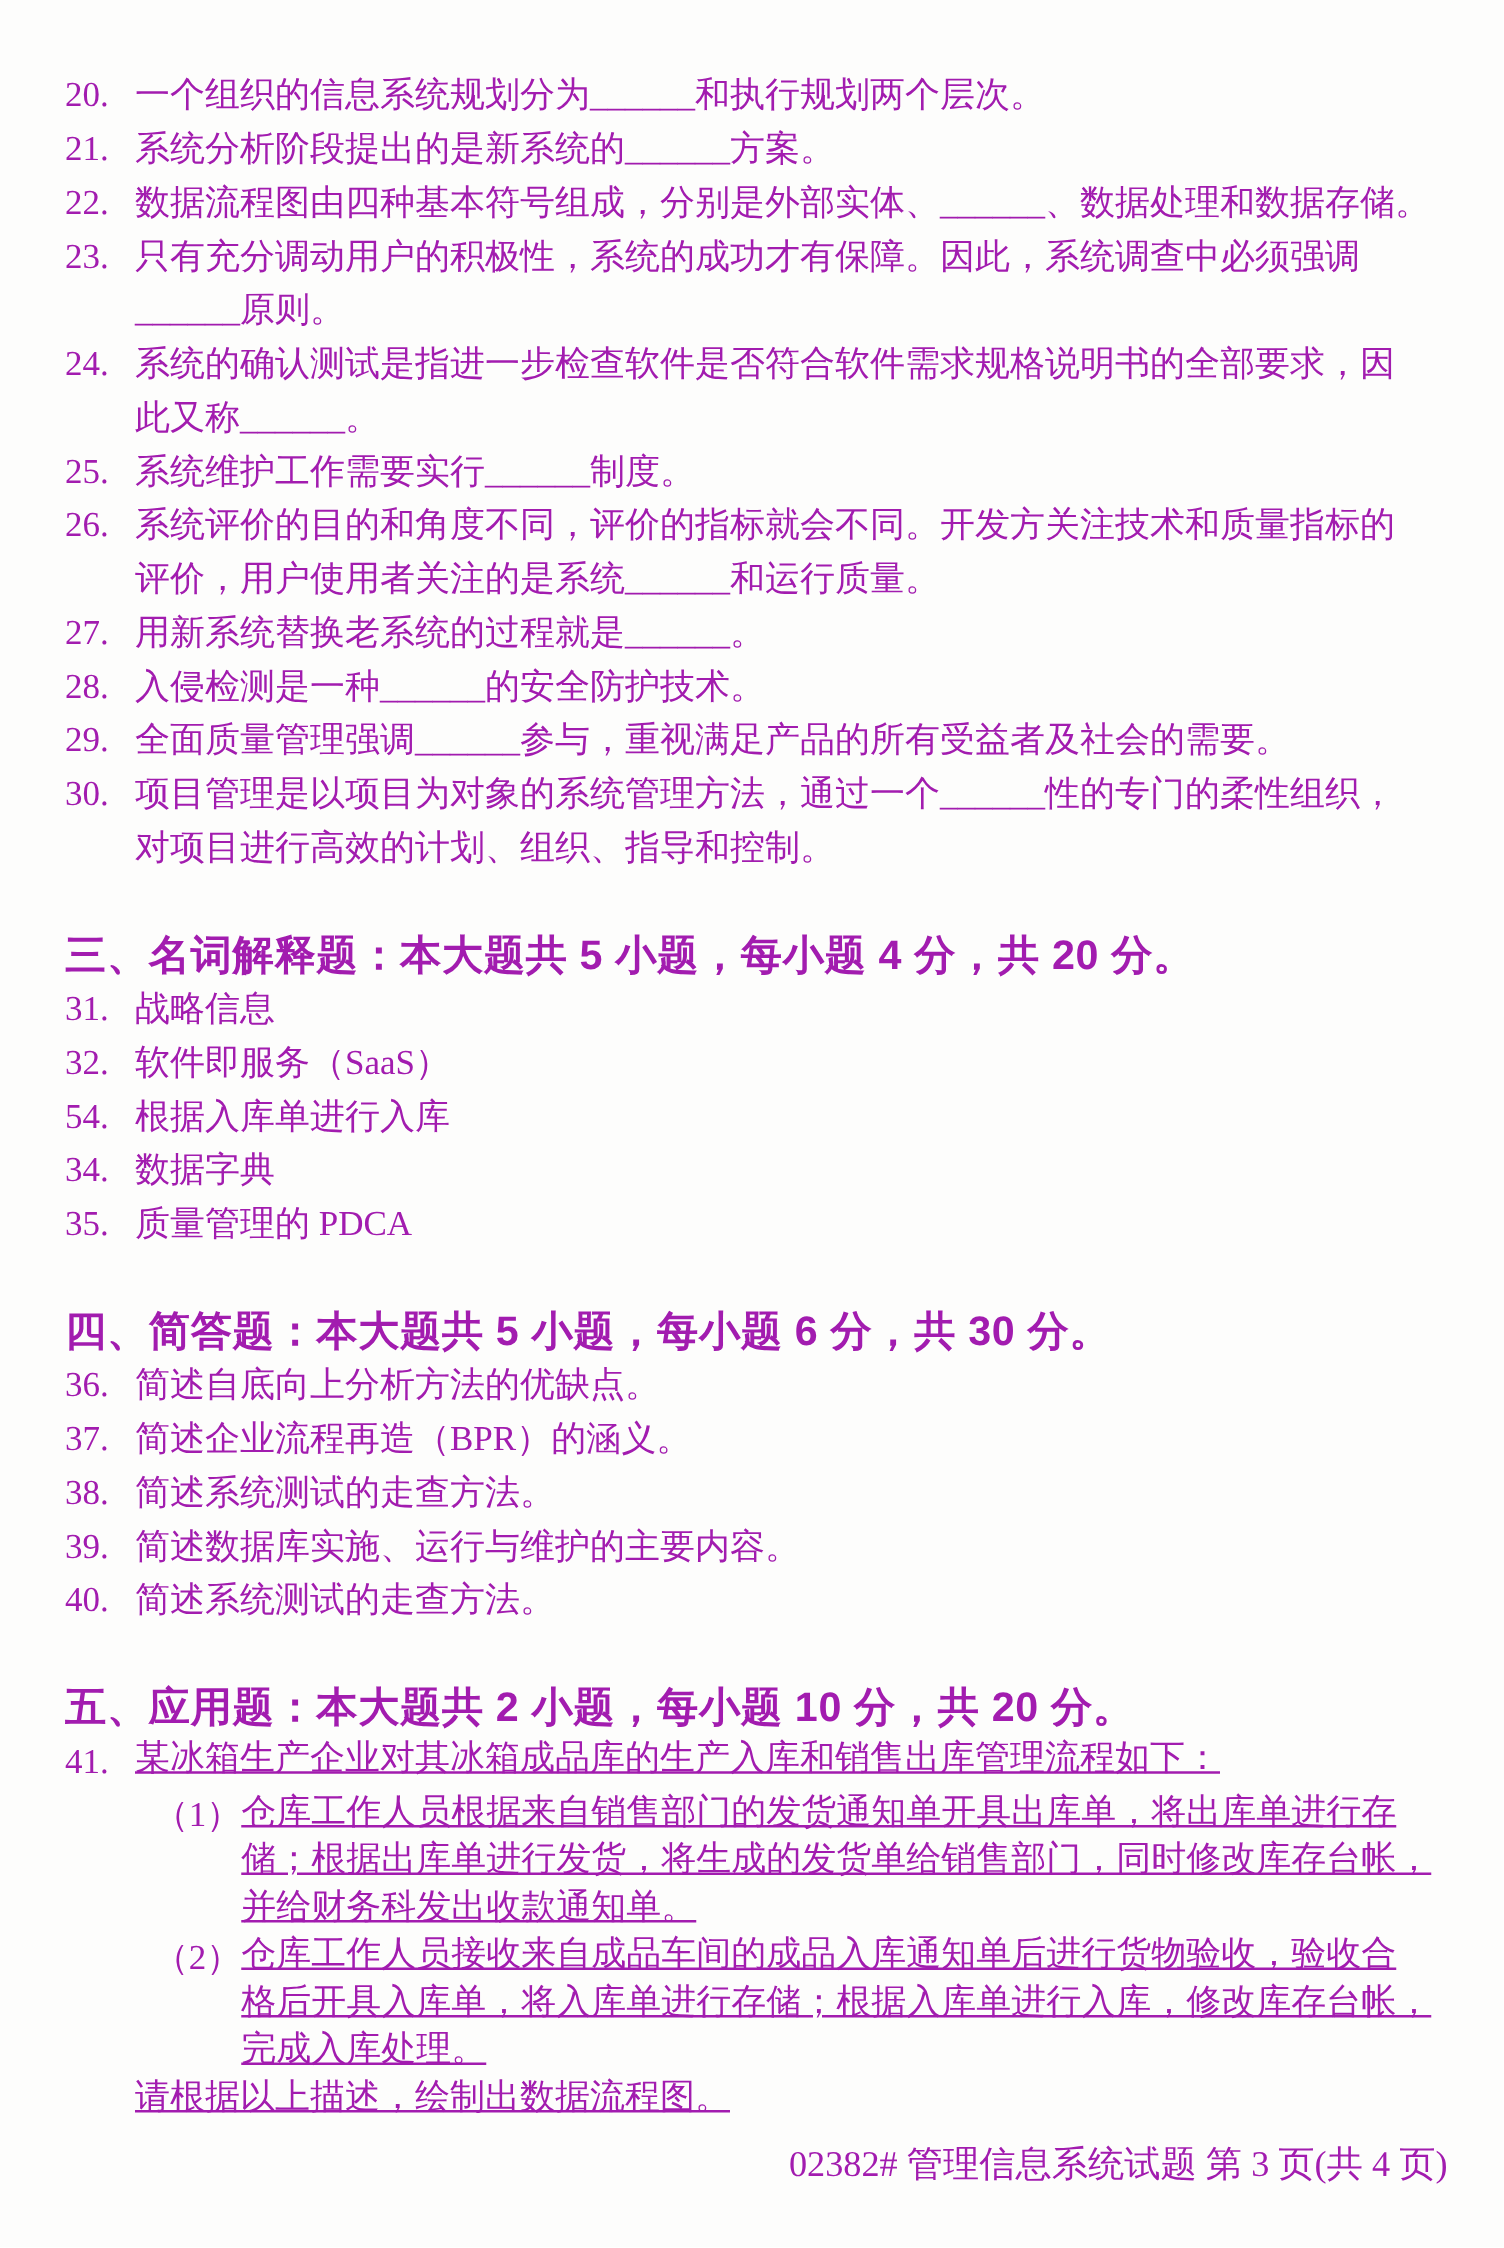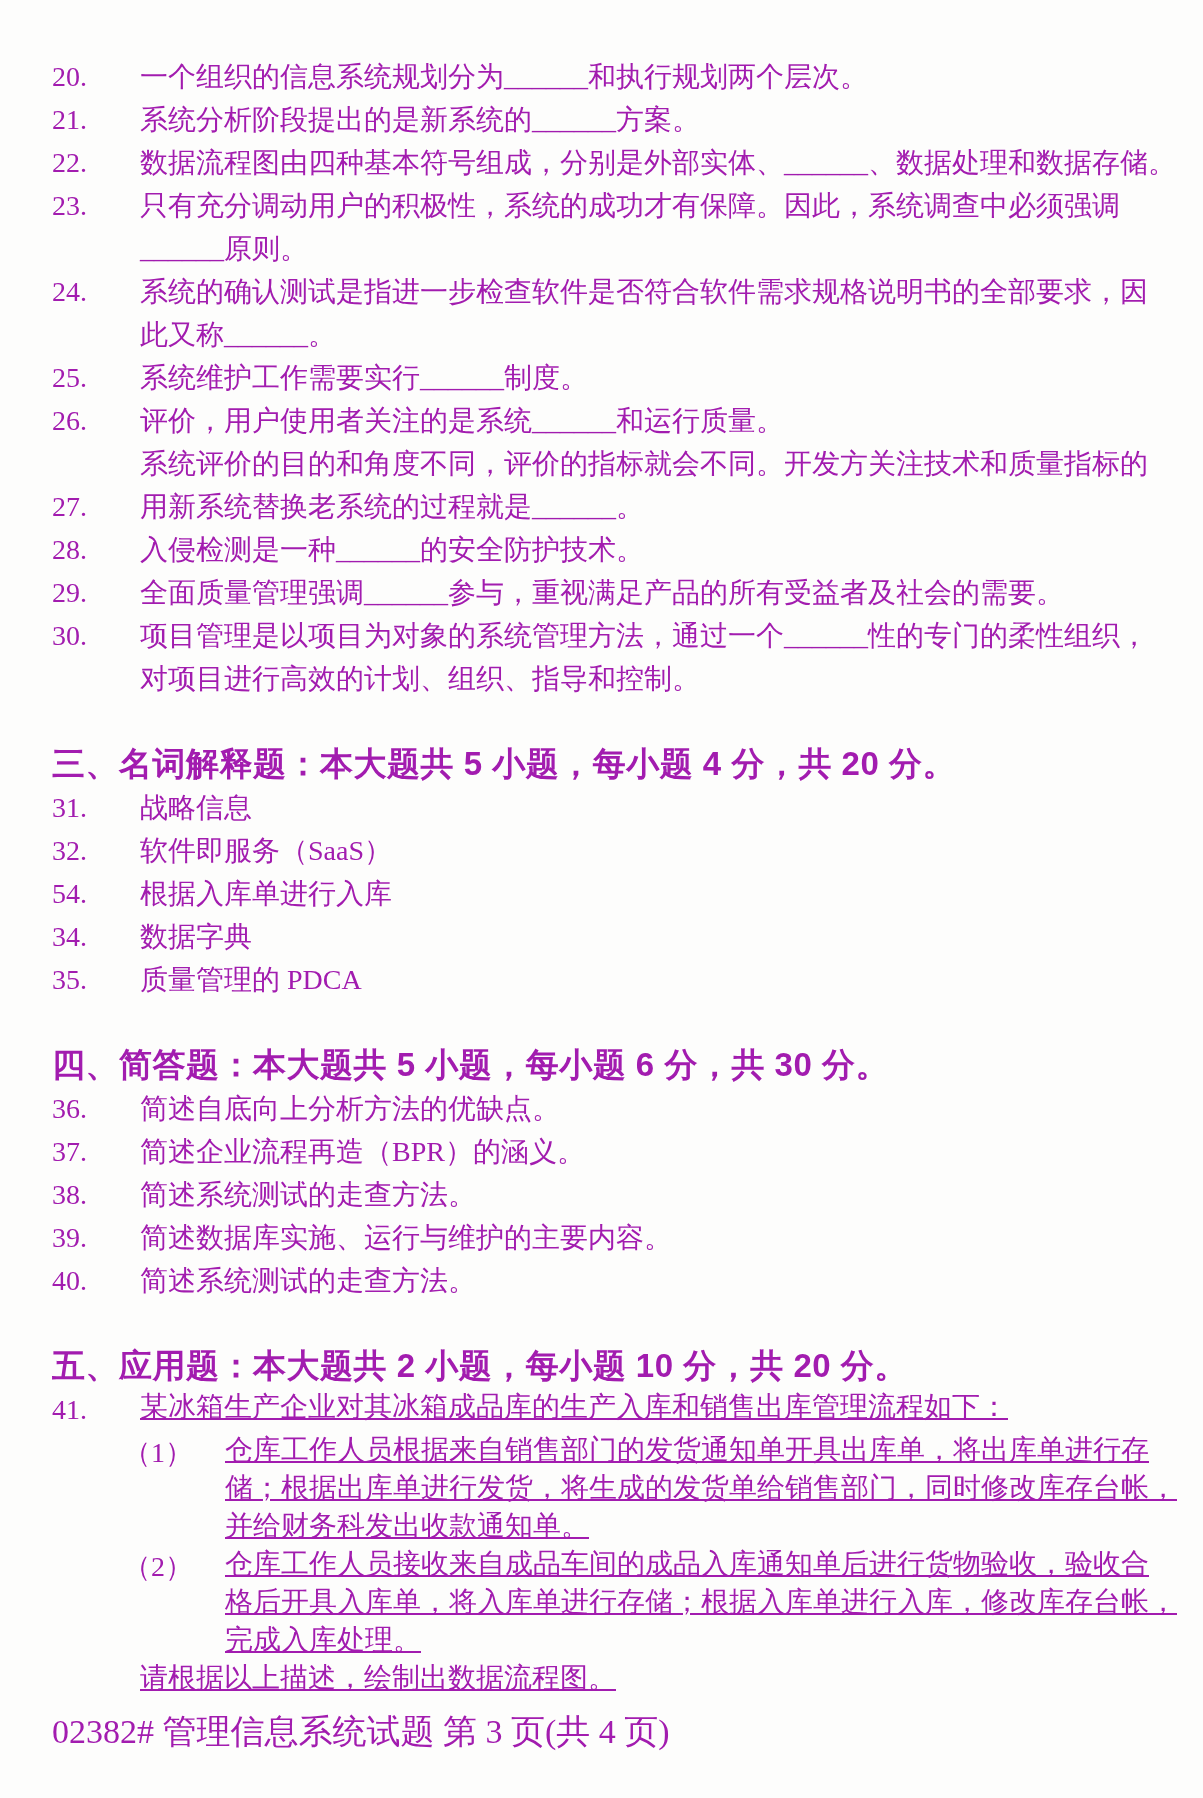--- a/index.html
+++ b/index.html
@@ -15,37 +15,37 @@
     padding: 55px 45px 0 52px;
     overflow: hidden;
   }
   .q { display: flex; align-items: flex-start; }
   .qnum {
     flex: 0 0 56px;
     line-height: 43px;
     white-space: nowrap;
   }
   .qlines { flex: 1; min-width: 0; }
-  .qline { line-height: 43px; white-space: nowrap; margin-left: 32px; }
+  .qline { line-height: 43px; white-space: nowrap; }
   .heading {
     font-family: "Liberation Sans", "DejaVu Sans", sans-serif;
     font-weight: bold;
     font-size: 33px;
     line-height: 44px;
     margin-top: 42px;
     letter-spacing: 0.5px;
   }
   .sub { margin-left: 71px; }
   .sub .qnum { flex: 0 0 60px; }
   .plain { margin-left: 56px; }
   .tight .qline, .plain.tight .qline { line-height: 38px; text-decoration: underline; }
   .footer {
     margin-top: 18px;
-    text-align: left;
-    font-size: 34px;
+    text-align: right;
+    font-size: 29px;
     line-height: 34px;
   }
   
 </style>
 </head>
 <body>
 
 <div class="page">
   <div>
       <div class="q">
@@ -82,22 +82,22 @@
       </div>
       <div class="q">
         <span class="qnum">25.</span>
         <div class="qlines">
           <div class="qline">系统维护工作需要实行______制度。</div>
         </div>
       </div>
       <div class="q">
         <span class="qnum">26.</span>
         <div class="qlines">
+          <div class="qline">系统评价的目的和角度不同，评价的指标就会不同。开发方关注技术和质量指标的</div>
           <div class="qline">评价，用户使用者关注的是系统______和运行质量。</div>
-          <div class="qline">系统评价的目的和角度不同，评价的指标就会不同。开发方关注技术和质量指标的</div>
         </div>
       </div>
       <div class="q">
         <span class="qnum">27.</span>
         <div class="qlines">
           <div class="qline">用新系统替换老系统的过程就是______。</div>
         </div>
       </div>
       <div class="q">
         <span class="qnum">28.</span>

